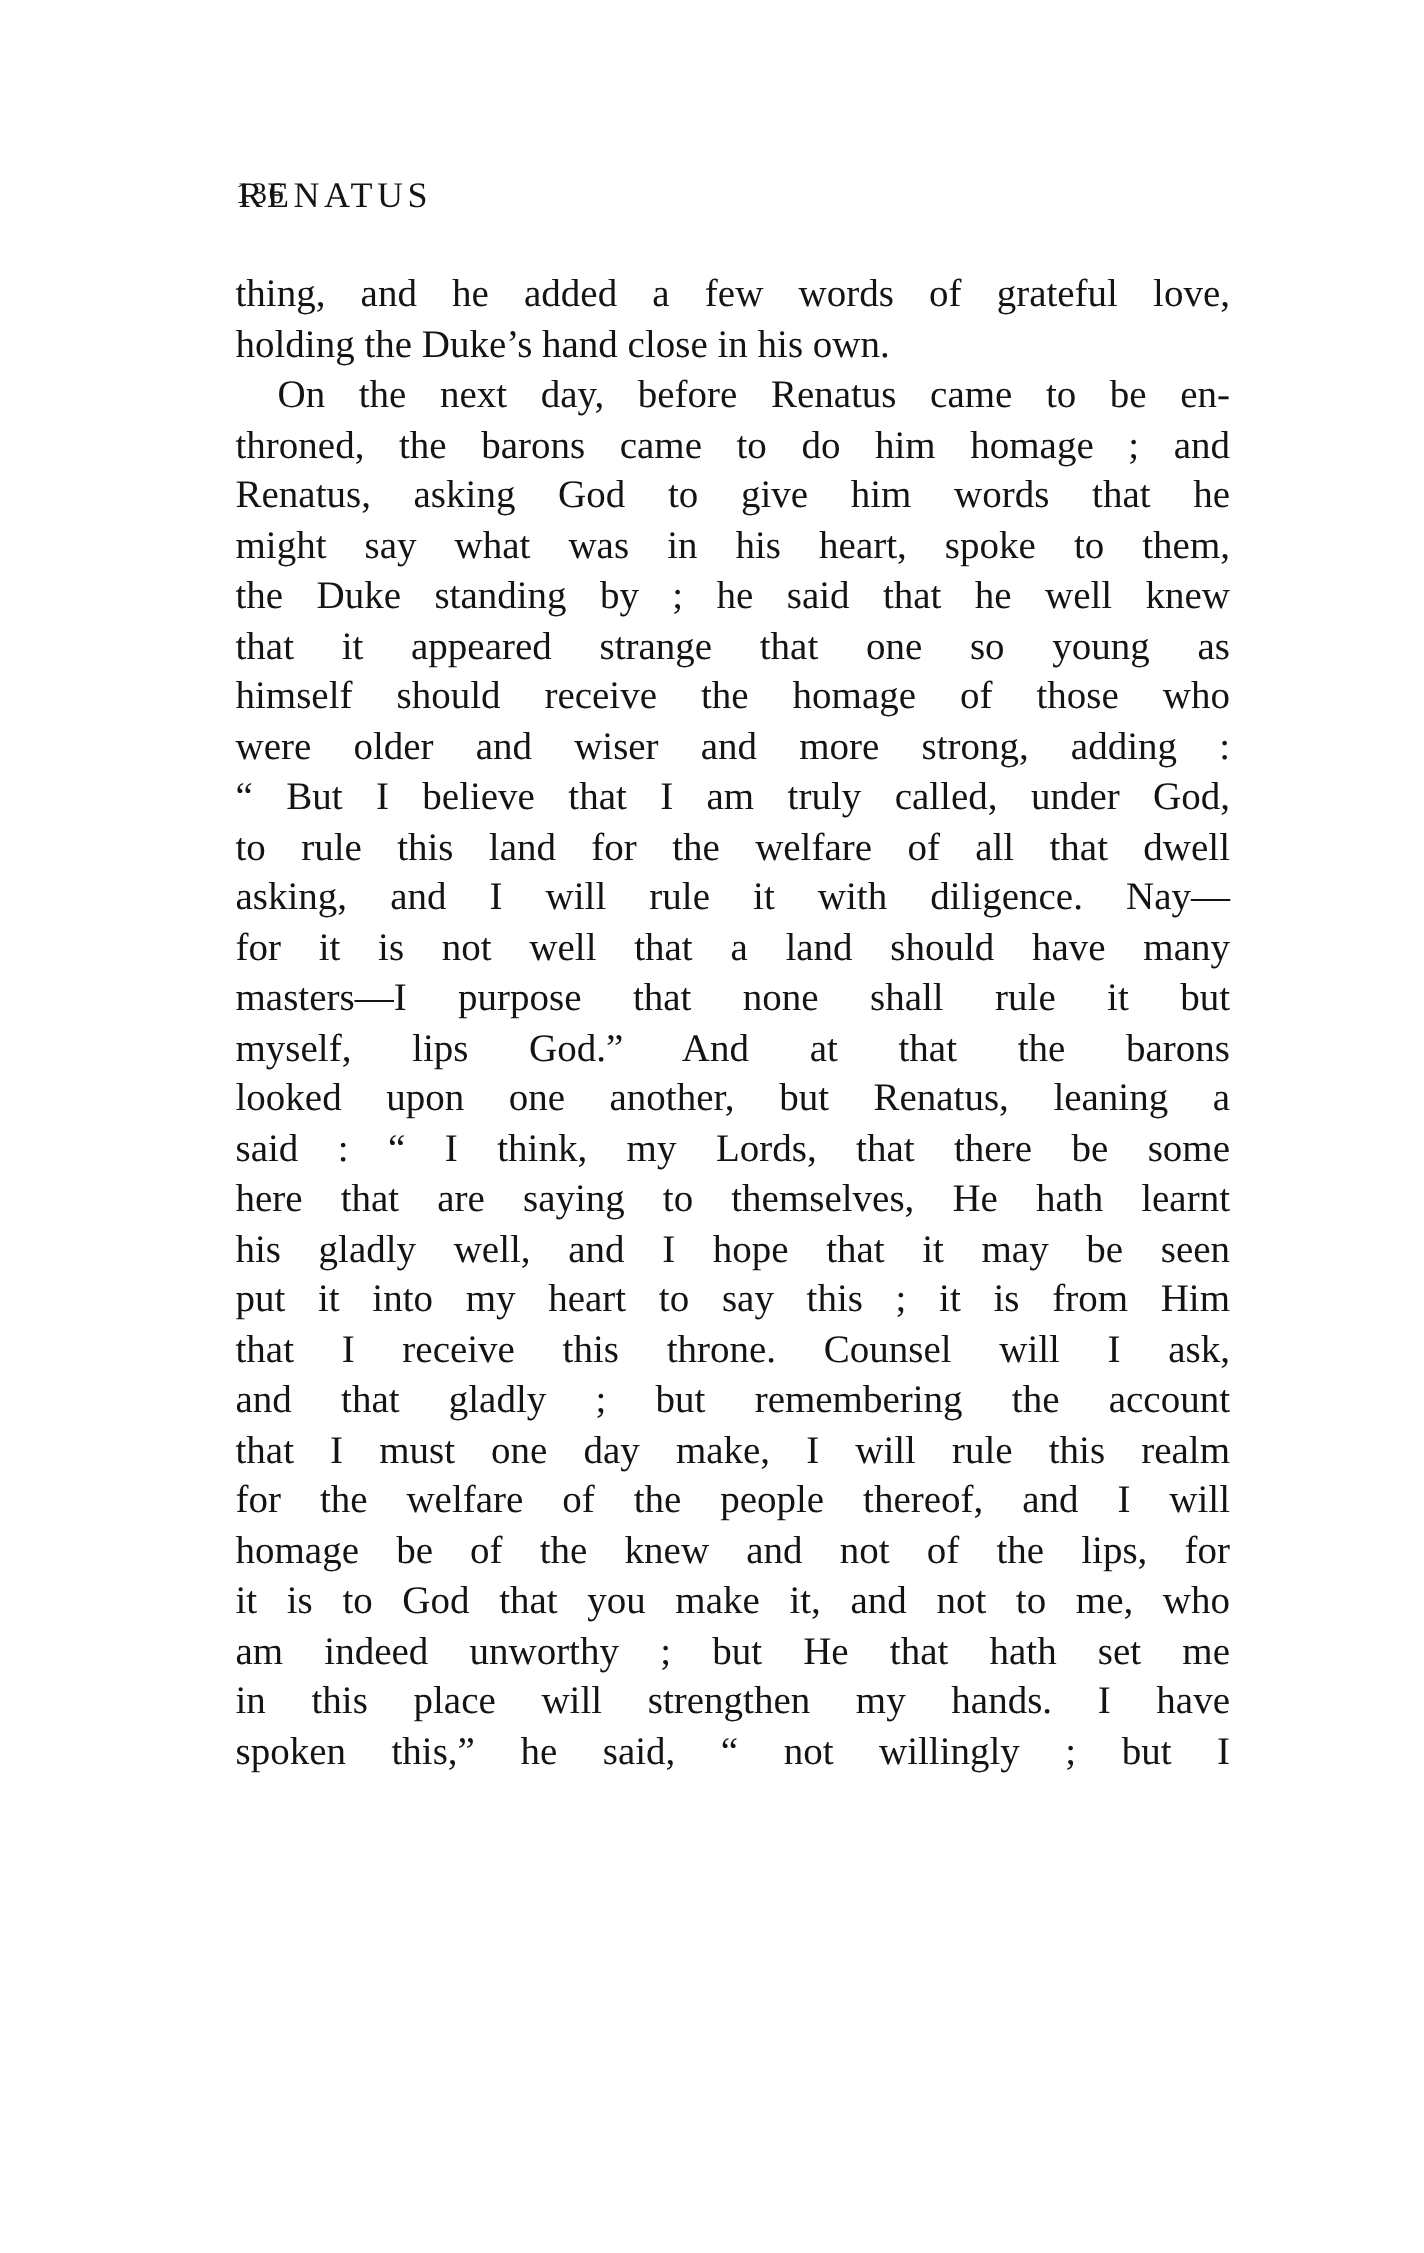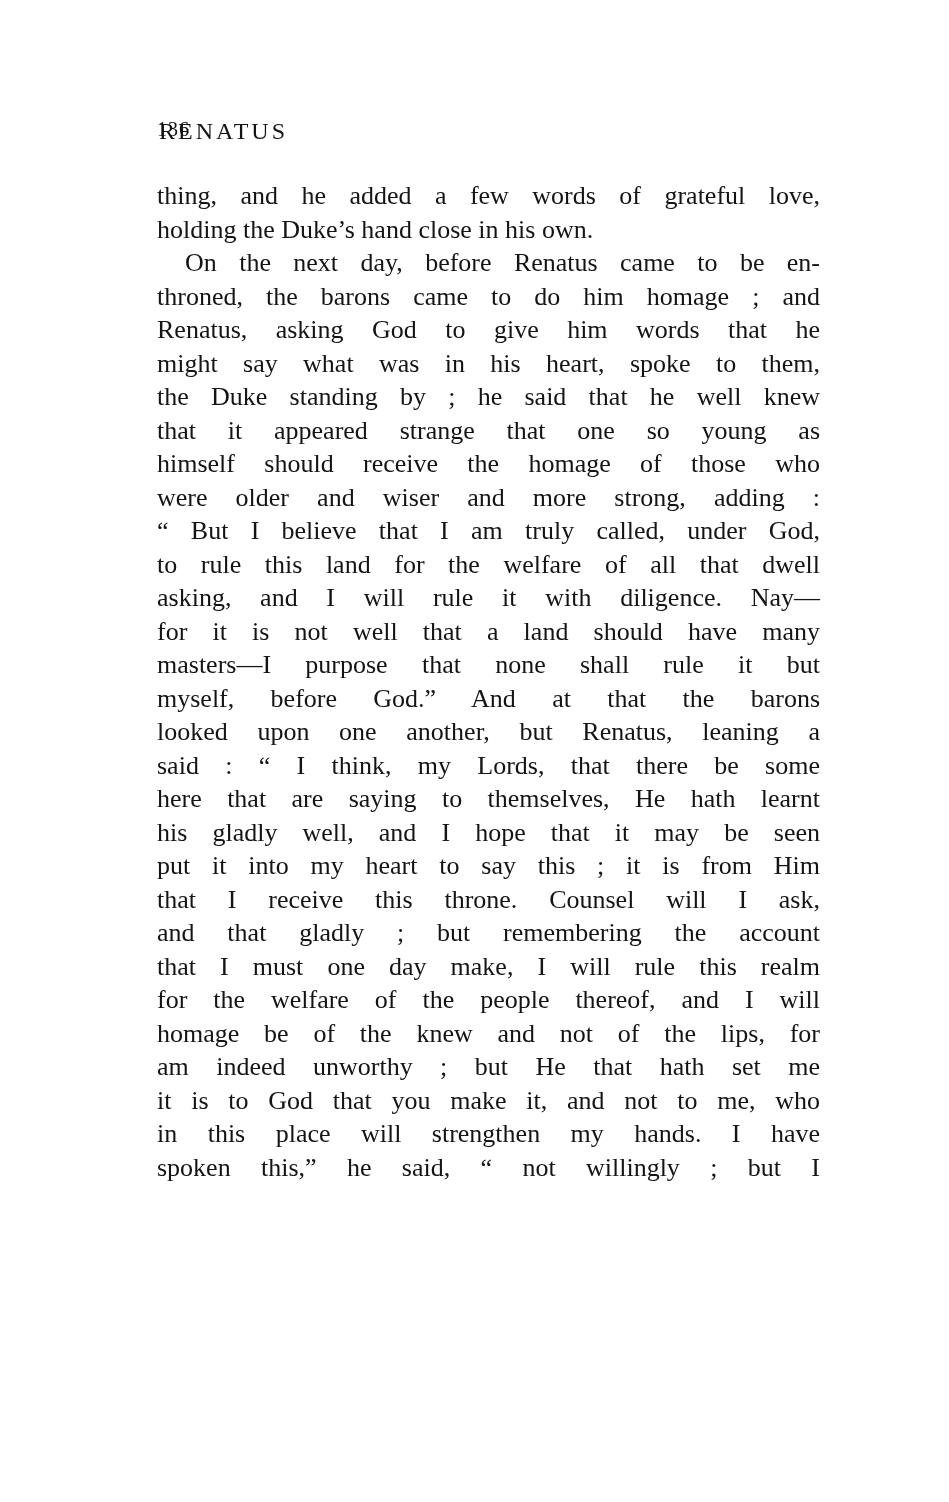--- a/index.html
+++ b/index.html
@@ -79,29 +79,29 @@
       <div class="line"><span>might say what was in his heart, spoke to them,</span></div>
       <div class="line"><span>the Duke standing by ; he said that he well knew</span></div>
       <div class="line"><span>that it appeared strange that one so young as</span></div>
       <div class="line"><span>himself should receive the homage of those who</span></div>
       <div class="line"><span>were older and wiser and more strong, adding :</span></div>
       <div class="line"><span>“ But I believe that I am truly called, under God,</span></div>
       <div class="line"><span>to rule this land for the welfare of all that dwell</span></div>
       <div class="line"><span>asking, and I will rule it with diligence. Nay—</span></div>
       <div class="line"><span>for it is not well that a land should have many</span></div>
       <div class="line"><span>masters—I purpose that none shall rule it but</span></div>
-      <div class="line"><span>myself, before God.” And at that the barons</span></div>
+      <div class="line"><span>myself, lips God.” And at that the barons</span></div>
       <div class="line"><span>looked upon one another, but Renatus, leaning a</span></div>
       <div class="line"><span>said : “ I think, my Lords, that there be some</span></div>
       <div class="line"><span>here that are saying to themselves, </span><span class="italic">He hath learnt</span></div>
       <div class="line"><span class="italic">his gladly well,</span><span> and I hope that it may be seen</span></div>
       <div class="line"><span>put it into my heart to say this ; it is from Him</span></div>
       <div class="line"><span>that I receive this throne. Counsel will I ask,</span></div>
       <div class="line"><span>and that gladly ; but remembering the account</span></div>
       <div class="line"><span>that I must one day make, I will rule this realm</span></div>
       <div class="line"><span>for the welfare of the people thereof, and I will</span></div>
       <div class="line"><span>homage be of the knew and not of the lips, for</span></div>
+      <div class="line"><span>it is to God that you make it, and not to me, who</span></div>
       <div class="line"><span>am indeed unworthy ; but He that hath set me</span></div>
-      <div class="line"><span>it is to God that you make it, and not to me, who</span></div>
       <div class="line"><span>in this place will strengthen my hands. I have</span></div>
       <div class="line"><span>spoken this,” he said, “ not willingly ; but I</span></div>
     </div>
 </div>
 
 </body></html>

